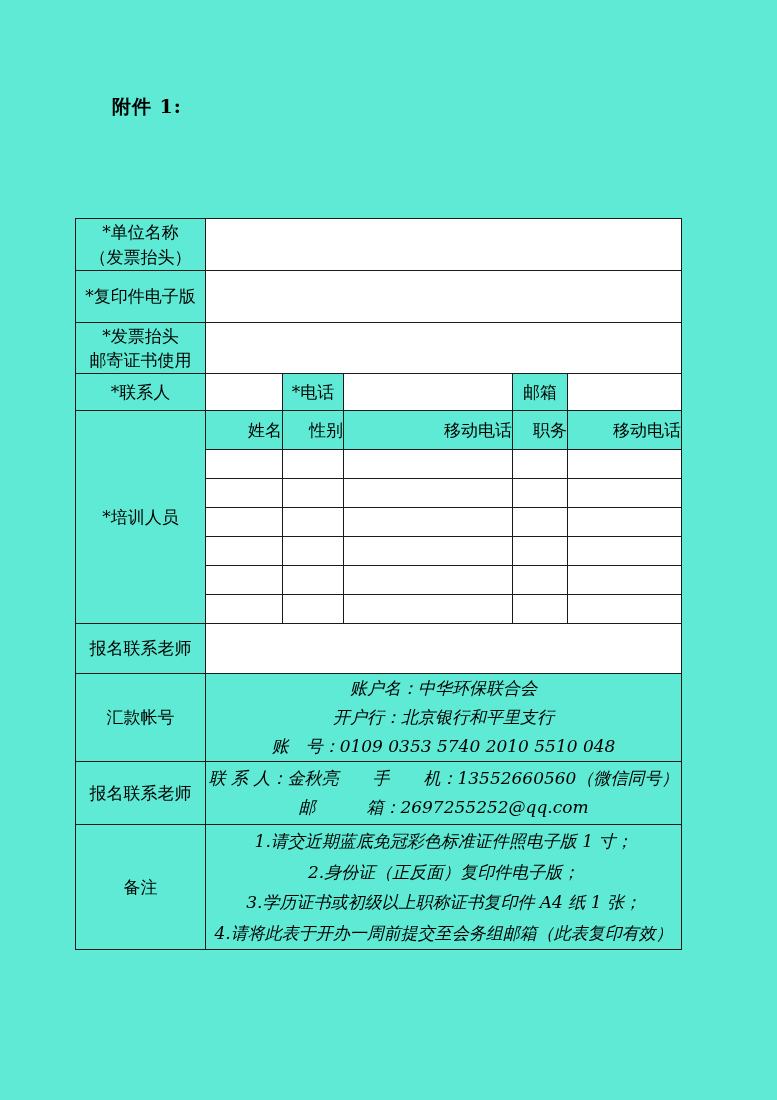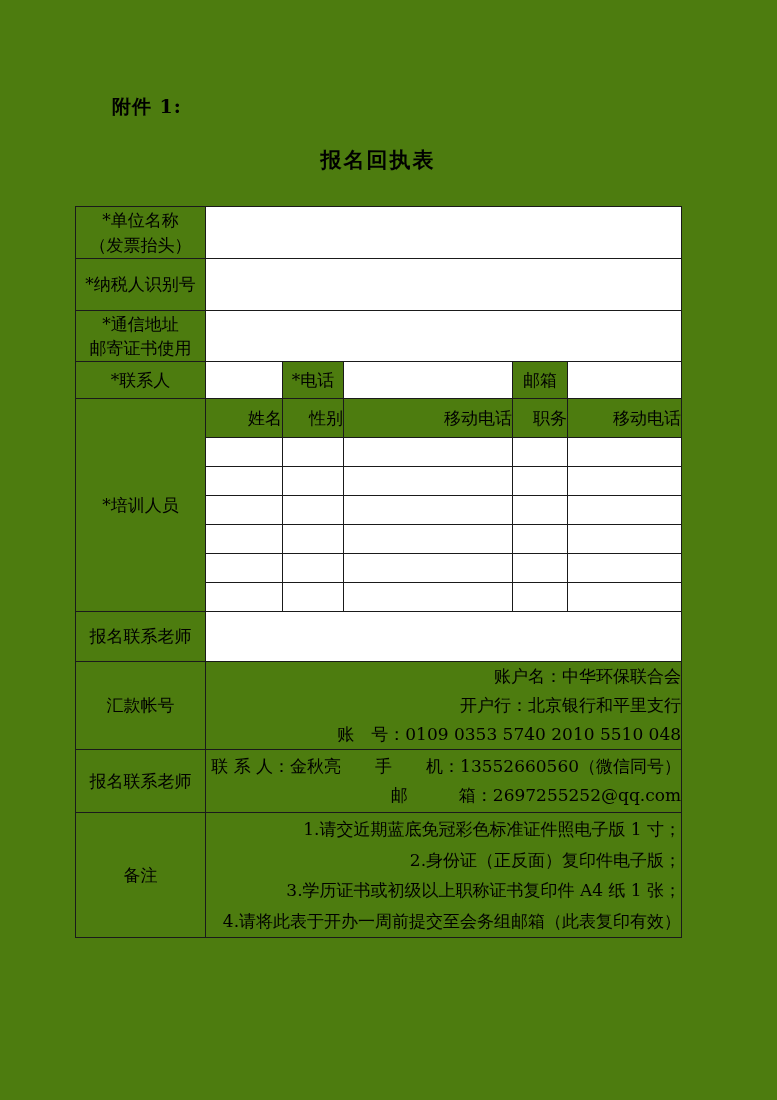--- a/index.html
+++ b/index.html
@@ -2,21 +2,21 @@
 <html><head>
 <meta charset="utf-8">
 <style>
   * { box-sizing: border-box; }
   html, body { margin: 0; padding: 0; background: #e9e9e9; }
   .page {
     position: relative;
     width: 777px;
     height: 1100px;
     margin: 0 auto;
-    background: #4d7c0f;
+    background: #5eead4;
     font-family: "DejaVu Serif", "Liberation Serif", serif;
     color: #000000;
     overflow: hidden;
   }
   .attachment-label {
     position: absolute;
     left: 112px;
     top: 94px;
     font-size: 19px;
     font-weight: bold;
@@ -28,40 +28,41 @@
     width: 606px;
     top: 146px;
     text-align: center;
     font-size: 21px;
     font-weight: bold;
     letter-spacing: 2px;
   }
   table.form-table {
     position: absolute;
     left: 75px;
-    top: 206px;
+    top: 218px;
     width: 606px;
     border-collapse: collapse;
     table-layout: fixed;
   }
   .form-table td {
     border: 1px solid #1a1a1a;
     font-size: 17px;
     vertical-align: middle;
     padding: 0;
     overflow: hidden;
   }
   .label-cell {
     text-align: center;
     line-height: 1.42;
   }
   .fill-cell { background: #ffffff; }
   .content-cell {
     padding: 6px 6px 6px 10px;
-    text-align: right;
+    text-align: center;
+    font-style: italic;
   }
   .content-cell .line { line-height: 29px; white-space: nowrap; }
   .content-cell.remarks .line { line-height: 30.5px; }
   .head-cell { text-align: right; }
   tr.r-unit   td { height: 52px; }
   tr.r-tax    td { height: 52px; }
   tr.r-addr   td { height: 51px; }
   tr.r-cont   td { height: 37px; }
   tr.r-thead  td { height: 39px; }
   tr.r-empty  td { height: 29px; }
@@ -70,21 +71,20 @@
   tr.r-teach  td { height: 63px; }
   tr.r-note   td { height: 125px; }
 </style>
 </head>
 <body>
 
 <div class="page">
 
   <div class="attachment-label">附件 1:</div>
 
-  <div class="doc-title">报名回执表</div>
 
   <table class="form-table">
     <colgroup>
       <col style="width:130px">
       <col style="width:77px">
       <col style="width:61px">
       <col style="width:169px">
       <col style="width:55px">
       <col style="width:114px">
     </colgroup>
@@ -92,27 +92,27 @@
     <tbody>
         <tr class="r-unit">
       <td class="label-cell">
         <div>*单位名称</div>
         <div>（发票抬头）</div>
       </td>
       <td class="fill-cell" colspan="5"></td>
     </tr>
 
     <tr class="r-tax">
-      <td class="label-cell">*纳税人识别号</td>
+      <td class="label-cell">*复印件电子版</td>
       <td class="fill-cell" colspan="5"></td>
     </tr>
 
     <tr class="r-addr">
       <td class="label-cell">
-        <div>*通信地址</div>
+        <div>*发票抬头</div>
         <div>邮寄证书使用</div>
       </td>
       <td class="fill-cell" colspan="5"></td>
     </tr>
 
     <tr class="r-cont">
       <td class="label-cell">*联系人</td>
       <td class="fill-cell"></td>
       <td class="label-cell">*电话</td>
       <td class="fill-cell"></td>

